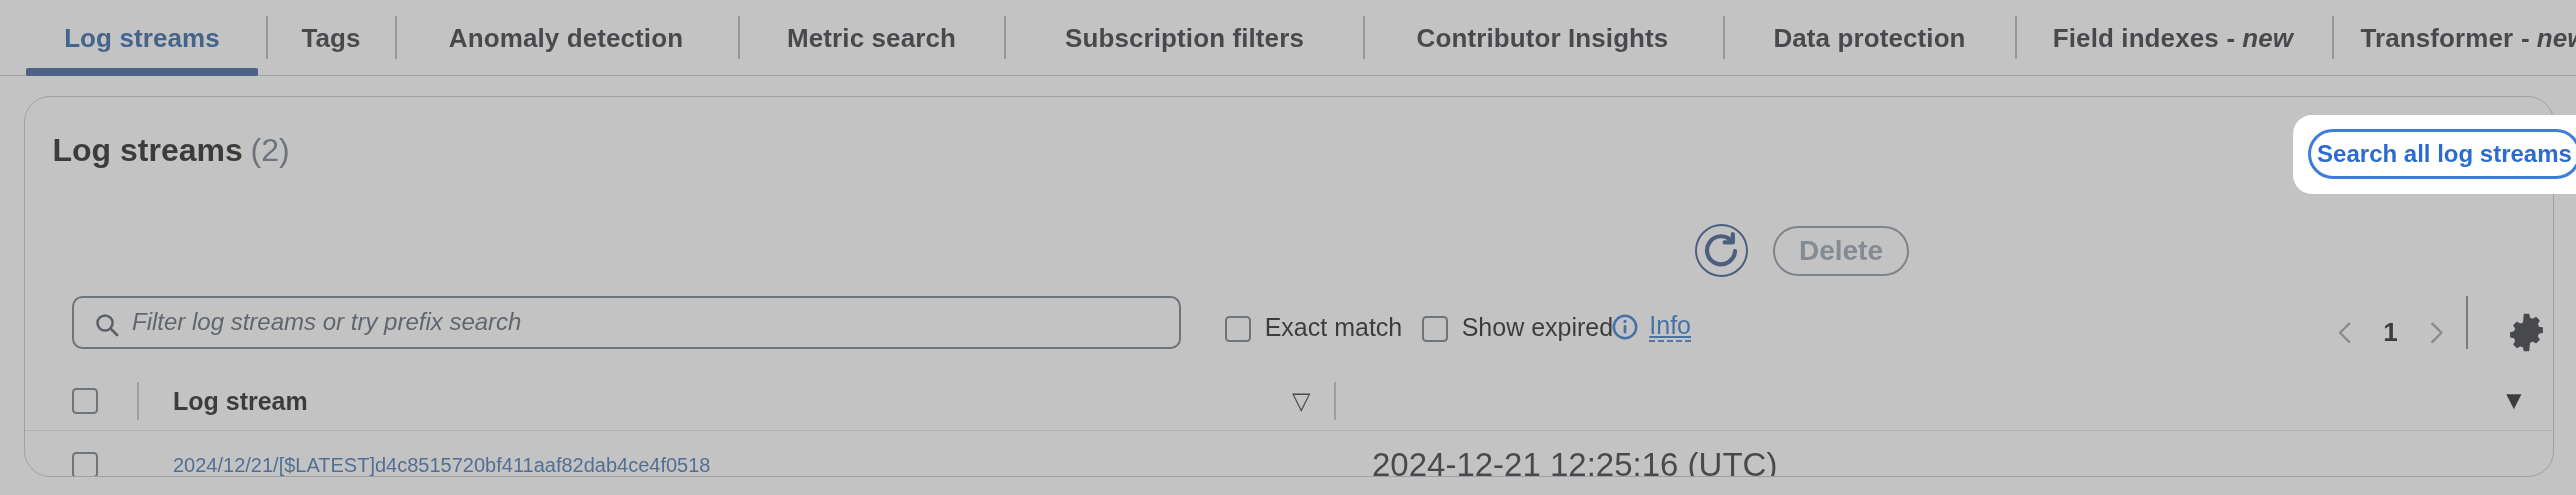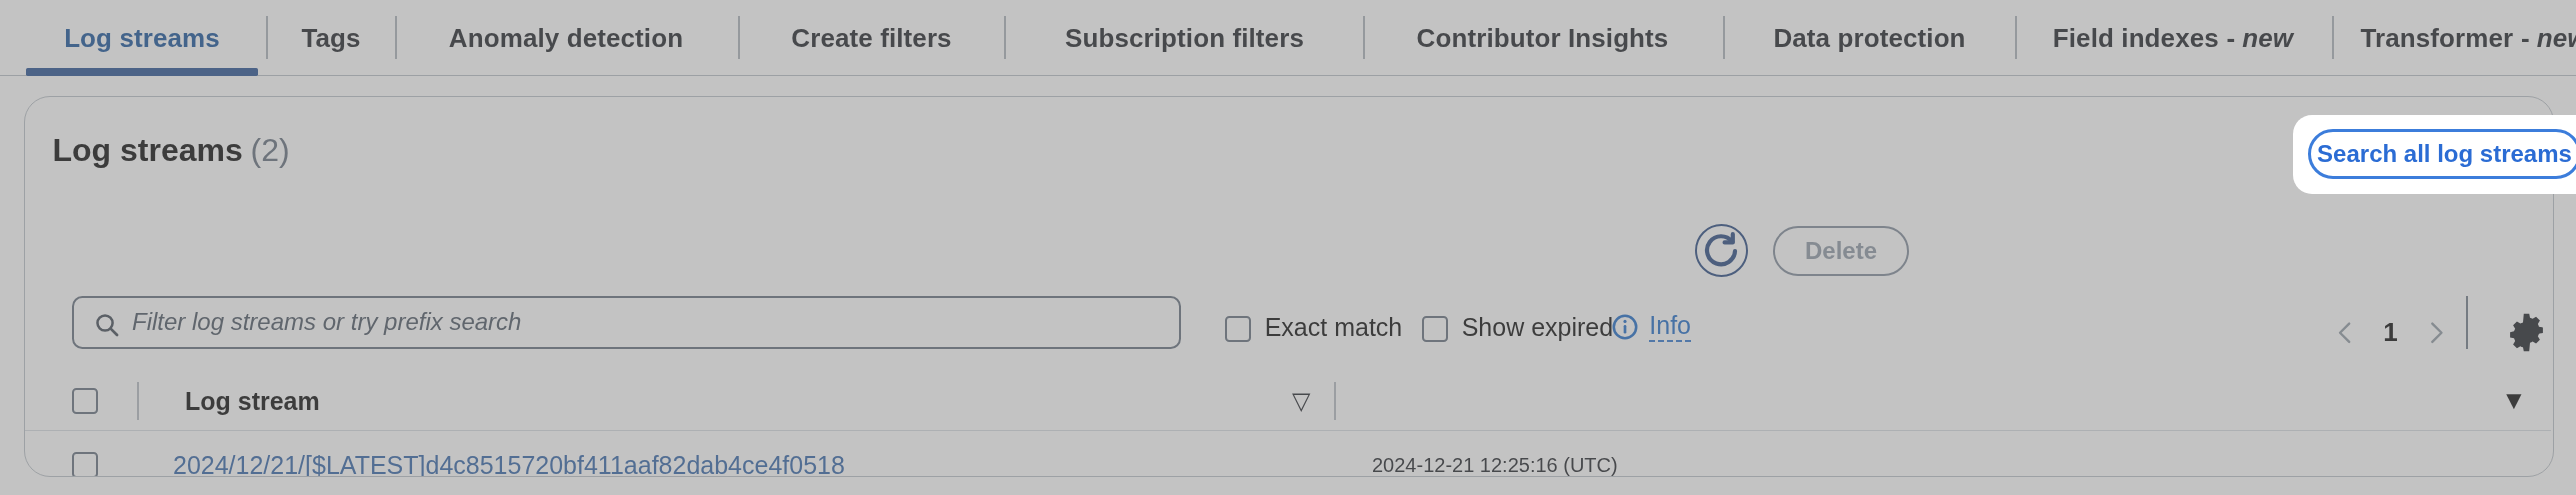--- a/index.html
+++ b/index.html
@@ -108,21 +108,21 @@
 
   
   #delete-btn {
     position: absolute;
     left: 1748px; top: 129px;
     width: 136px; height: 50px;
     border: 2.6px solid #7d8998;
     border-radius: 26px;
     background: transparent;
     color: #8b96a3;
-    font-size: 24px;
+    font-size: 28px;
     font-weight: 700;
     font-family: "Liberation Sans", sans-serif;
     cursor: default;
   }
 
   
   #create-btn {
     position: absolute;
     left: 1906px; top: 129px;
     width: 273px; height: 50px;
@@ -224,20 +224,21 @@
     cursor: pointer;
   }
   #info-icon { width: 28px; height: 28px; flex: 0 0 auto; }
   #info-label {
     margin-left: 10.3px;
     font-size: 25px;
     color: #1666c7;
     border-bottom: 2.6px dashed #2b72cc;
     padding-bottom: 1.7px;
     line-height: 1;
+    text-decoration: underline;
   }
 
   
   #pagination {
     position: absolute;
     left: 2298px; top: 213px;
     display: flex;
     align-items: center;
   }
   .pag-arrow {
@@ -296,21 +297,21 @@
   .hsep {
     position: absolute;
     width: 1.7px; height: 38px;
     background: #b3bac1;
   }
   #hsep1 { left: 112px; top: 10.3px; }
   #hsep2 { left: 1309px; top: 10.3px; }
 
   .col-logstream {
     position: absolute;
-    left: 160px;
+    left: 148px;
     font-size: 25px;
     font-weight: 700;
     color: #000000;
     white-space: nowrap;
   }
   .col-lasteventtime {
     position: absolute;
     left: 1347px;
     font-size: 25px;
     font-weight: 700;
@@ -330,33 +331,33 @@
     left: 2476px; top: 15.4px;
     font-size: 26px;
     color: #000000;
     line-height: 1;
     cursor: pointer;
   }
 
   .cell-link {
     position: absolute;
     left: 148px;
-    font-size: 25px;
+    font-size: 20px;
     color: #2b5fa5;
     text-decoration: underline;
     text-decoration-color: #3464a8;
     text-underline-offset: 6px;
     text-decoration-thickness: 2.6px;
     white-space: nowrap;
     cursor: pointer;
   }
   .cell-time {
     position: absolute;
     left: 1347px;
-    font-size: 20px;
+    font-size: 33px;
     color: #16191f;
     white-space: nowrap;
   }
 
   
   #dim {
     position: absolute;
     inset: 0;
     background: #808080;
     opacity: .47;
@@ -376,21 +377,21 @@
           <span>Log streams</span>
           <span class="underline"></span>
         </div>
         <div class="tab" style="left: 275px; width: 112px;">
           <span>Tags</span>
         </div>
         <div class="tab" style="left: 403px; width: 326px;">
           <span>Anomaly detection</span>
         </div>
         <div class="tab" style="left: 747px; width: 249px;">
-          <span>Create filters</span>
+          <span>Metric search</span>
         </div>
         <div class="tab" style="left: 1013px; width: 343px;">
           <span>Subscription filters</span>
         </div>
         <div class="tab" style="left: 1371px; width: 343px;">
           <span>Contributor Insights</span>
         </div>
         <div class="tab" style="left: 1732px; width: 275px;">
           <span>Data protection</span>
         </div>

